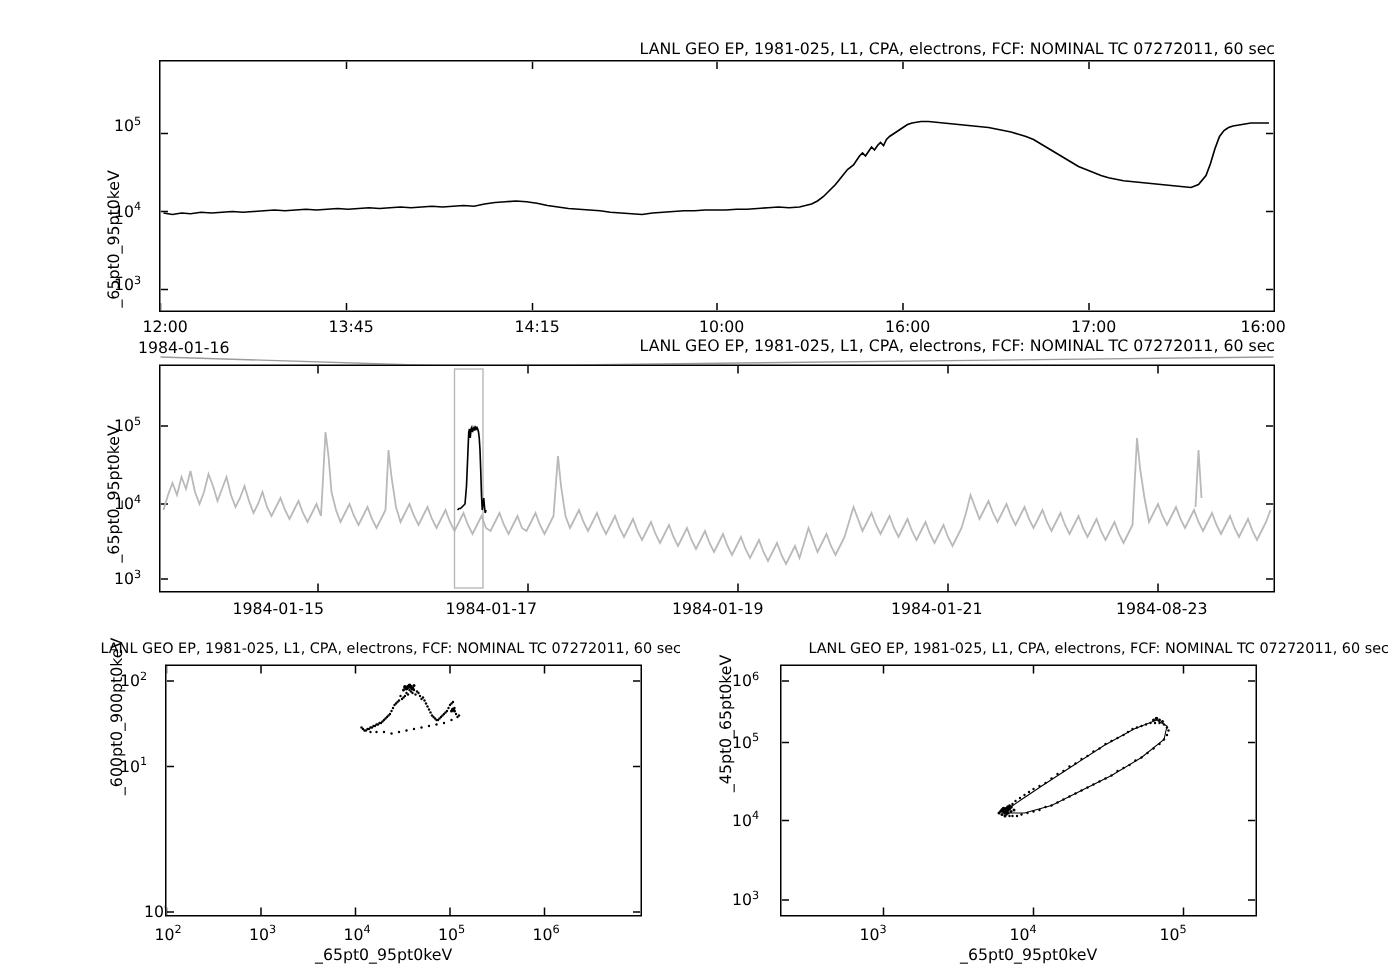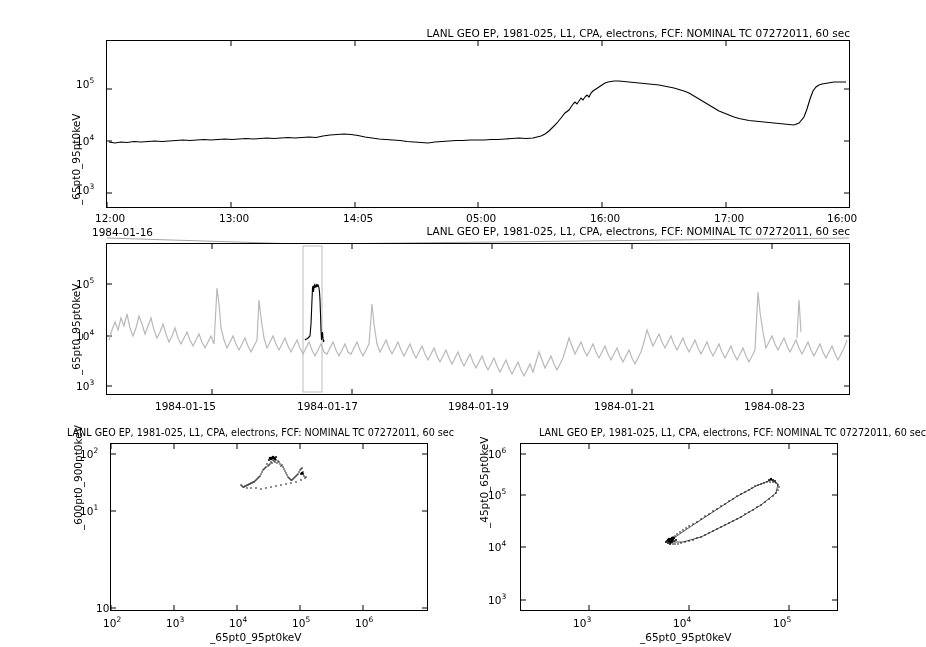--- a/index.html
+++ b/index.html
@@ -90,23 +90,23 @@
         <line x1="619" y1="166" x2="619" y2="161"></line>
           <line x1="619" y1="0" x2="619" y2="5"></line>
       </g>
       <polyline fill="none" stroke="#000000" stroke-width="1.1" points="2,101 8,102 14,101 20,101.5 27,100.5 34,101 41,100.5 48,100 55,100.5 62,100 69,99.5 76,99 83,99.5 90,99 97,98.5 104,99 111,98.5 118,98 125,98.5 132,98 139,97.5 146,98 153,97.5 160,97 167,97.5 174,97 181,96.5 188,97 195,96.5 202,96 209,96.5 216,95 223,94 230,93.5 237,93 244,93.5 251,94.5 258,96 265,97 272,98 279,98.5 286,99 293,99.5 300,100.5 307,101 314,101.5 321,102 328,101 335,100.5 342,100 349,99.5 356,99.5 363,99 370,99 377,99 384,98.5 391,98.5 398,98 405,97.5 412,97 419,97.5 426,97 430,96 434,95 438,93 442,90 446,86 450,82 454,77 458,72 462,69 464,66 466,63 468,61 470,63 472,60 474,57 476,59 478,56 480,54 482,56 484,52 486,50 489,48 492,46 495,44 498,42 501,41 504,40.5 507,40 512,40 517,40.5 522,41 527,41.5 532,42 537,42.5 542,43 547,43.5 552,44 557,45 562,46 567,47 572,48.5 577,50 582,52 587,55 592,58 597,61 602,64 607,67 612,70 617,72 622,74 627,76 632,77.5 637,78.5 642,79.5 647,80 652,80.5 657,81 662,81.5 667,82 672,82.5 677,83 682,83.5 687,84 692,82 697,76 700,68 703,58 706,50 709,46 712,44 715,43 718,42.5 721,42 724,41.5 727,41 730,41 733,41 736,41 739,41"></polyline>
       <polyline fill="none" stroke="#000000" stroke-width="1.1" points="745,41 748,41"></polyline>
 
     </svg>
   </div>
 
   <div class="tick-label" style="left:95px; top:212px;">12:00</div>
-  <div class="tick-label" style="left:219px; top:212px;">13:00</div>
-  <div class="tick-label" style="left:343px; top:212px;">14:05</div>
-  <div class="tick-label" style="left:466px; top:212px;">05:00</div>
+  <div class="tick-label" style="left:219px; top:212px;">13:45</div>
+  <div class="tick-label" style="left:343px; top:212px;">14:15</div>
+  <div class="tick-label" style="left:466px; top:212px;">10:00</div>
   <div class="tick-label" style="left:590px; top:212px;">16:00</div>
   <div class="tick-label" style="left:714px; top:212px;">17:00</div>
   <div class="tick-label" style="left:827px; top:212px;">16:00</div>
   <div class="tick-label" style="left:92px; top:226px;">1984-01-16</div>
 </div>
 
 <svg class="panel" style="left:0; top:208px; width:926px; height:50px;" width="926" height="50">
   <line x1="107" y1="30" x2="300" y2="36" stroke="#9a9a9a" stroke-width="0.9"></line>
   <line x1="849" y1="30" x2="317" y2="36" stroke="#9a9a9a" stroke-width="0.9"></line>
 </svg>

